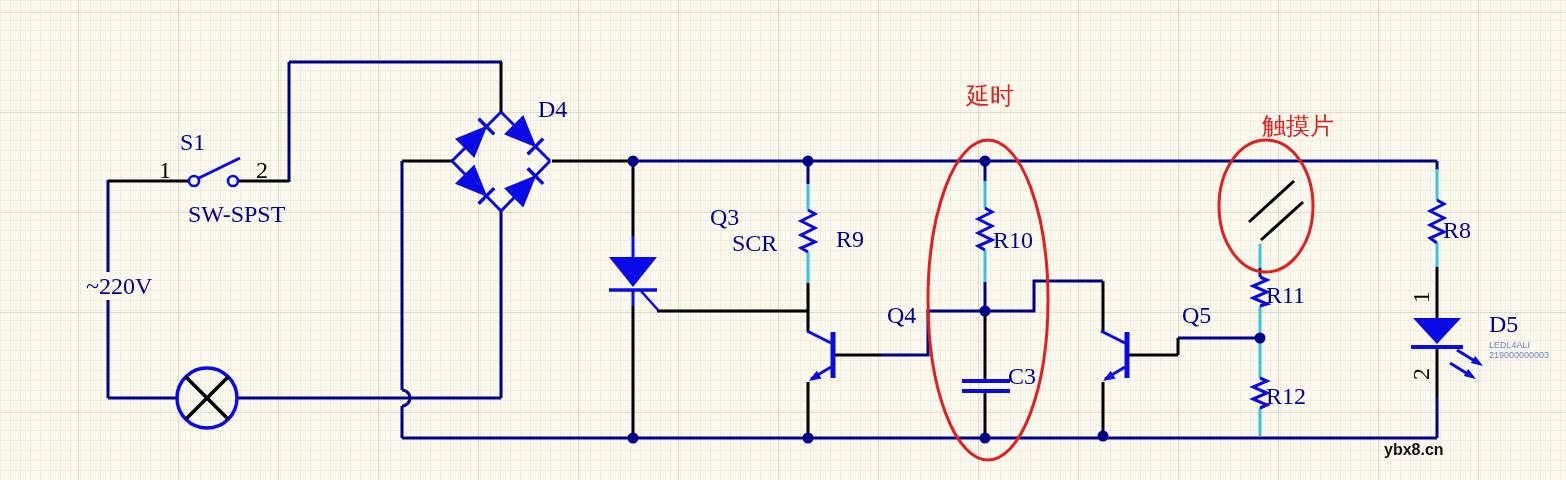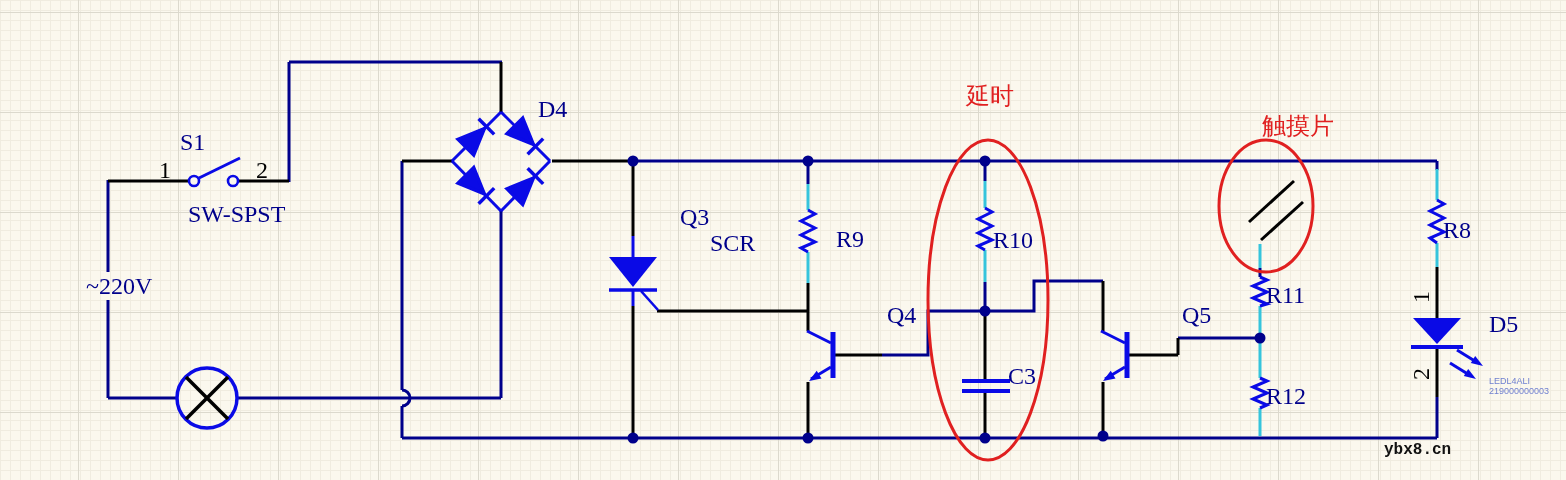--- a/index.html
+++ b/index.html
@@ -14,28 +14,28 @@
     background-size:100px 100px,100px 100px,10px 10px,10px 10px;
     background-position:-22px 12px,-22px 12px,0 0,0 0;
     font-family:"Liberation Serif",serif;
   }
   svg.schem{position:absolute;left:0;top:0;}
   .lbl{
     position:absolute;color:#00008B;font-size:24px;line-height:1;
     white-space:nowrap;letter-spacing:0px;
   }
   .lbl.black{color:#000000;}
-  .lbl.small{font-size:9px;color:#7080D0;font-family:"Liberation Sans",sans-serif;margin-top:36px;}
+  .lbl.small{font-size:9px;color:#7080D0;font-family:"Liberation Sans",sans-serif;}
   .lbl.red{
     color:#E02020;font-weight:normal;font-size:24px;
     font-family:"DejaVu Sans",sans-serif;
   }
   .lbl.rot{display:inline-block;transform:rotate(-90deg);}
   .lbl.mark{
-    font-family:Liberation Mono, monospace;font-weight:bold;
+    font-family:Liberation Sans, sans-serif;font-weight:bold;
     font-size:16px;color:#111111;text-align:center;
   }
 </style>
 </head>
 <body>
 
 <div class="canvas">
 
   <svg class="schem" width="1566" height="480" viewBox="0 0 1566 480">
 
@@ -202,22 +202,22 @@
     <ellipse cx="988" cy="300" rx="60" ry="160" fill="none" stroke="#E02020" stroke-width="3"></ellipse>
     <ellipse cx="1266" cy="206" rx="47" ry="66" fill="none" stroke="#E02020" stroke-width="3"></ellipse>
   </svg>
 
   <span class="lbl" style="left:86px;top:274px">~220V</span>
   <span class="lbl" style="left:180px;top:130px">S1</span>
   <span class="lbl black" style="left:159px;top:158px">1</span>
   <span class="lbl black" style="left:256px;top:158px">2</span>
   <span class="lbl" style="left:188px;top:202px">SW-SPST</span>
   <span class="lbl" style="left:538px;top:97px">D4</span>
-  <span class="lbl" style="left:680px;top:205px">Q3</span>
-  <span class="lbl" style="left:710px;top:231px">SCR</span>
+  <span class="lbl" style="left:710px;top:205px">Q3</span>
+  <span class="lbl" style="left:732px;top:231px">SCR</span>
   <span class="lbl" style="left:836px;top:227px">R9</span>
   <span class="lbl" style="left:887px;top:303px">Q4</span>
   <span class="lbl" style="left:993px;top:228px">R10</span>
   <span class="lbl" style="left:1008px;top:364px">C3</span>
   <span class="lbl" style="left:1182px;top:303px">Q5</span>
   <span class="lbl" style="left:1266px;top:283px">R11</span>
   <span class="lbl" style="left:1266px;top:384px">R12</span>
   <span class="lbl" style="left:1443px;top:218px">R8</span>
   <span class="lbl" style="left:1489px;top:312px">D5</span>
   <span class="lbl small" style="left:1489px;top:341px">LEDL4ALI</span>

